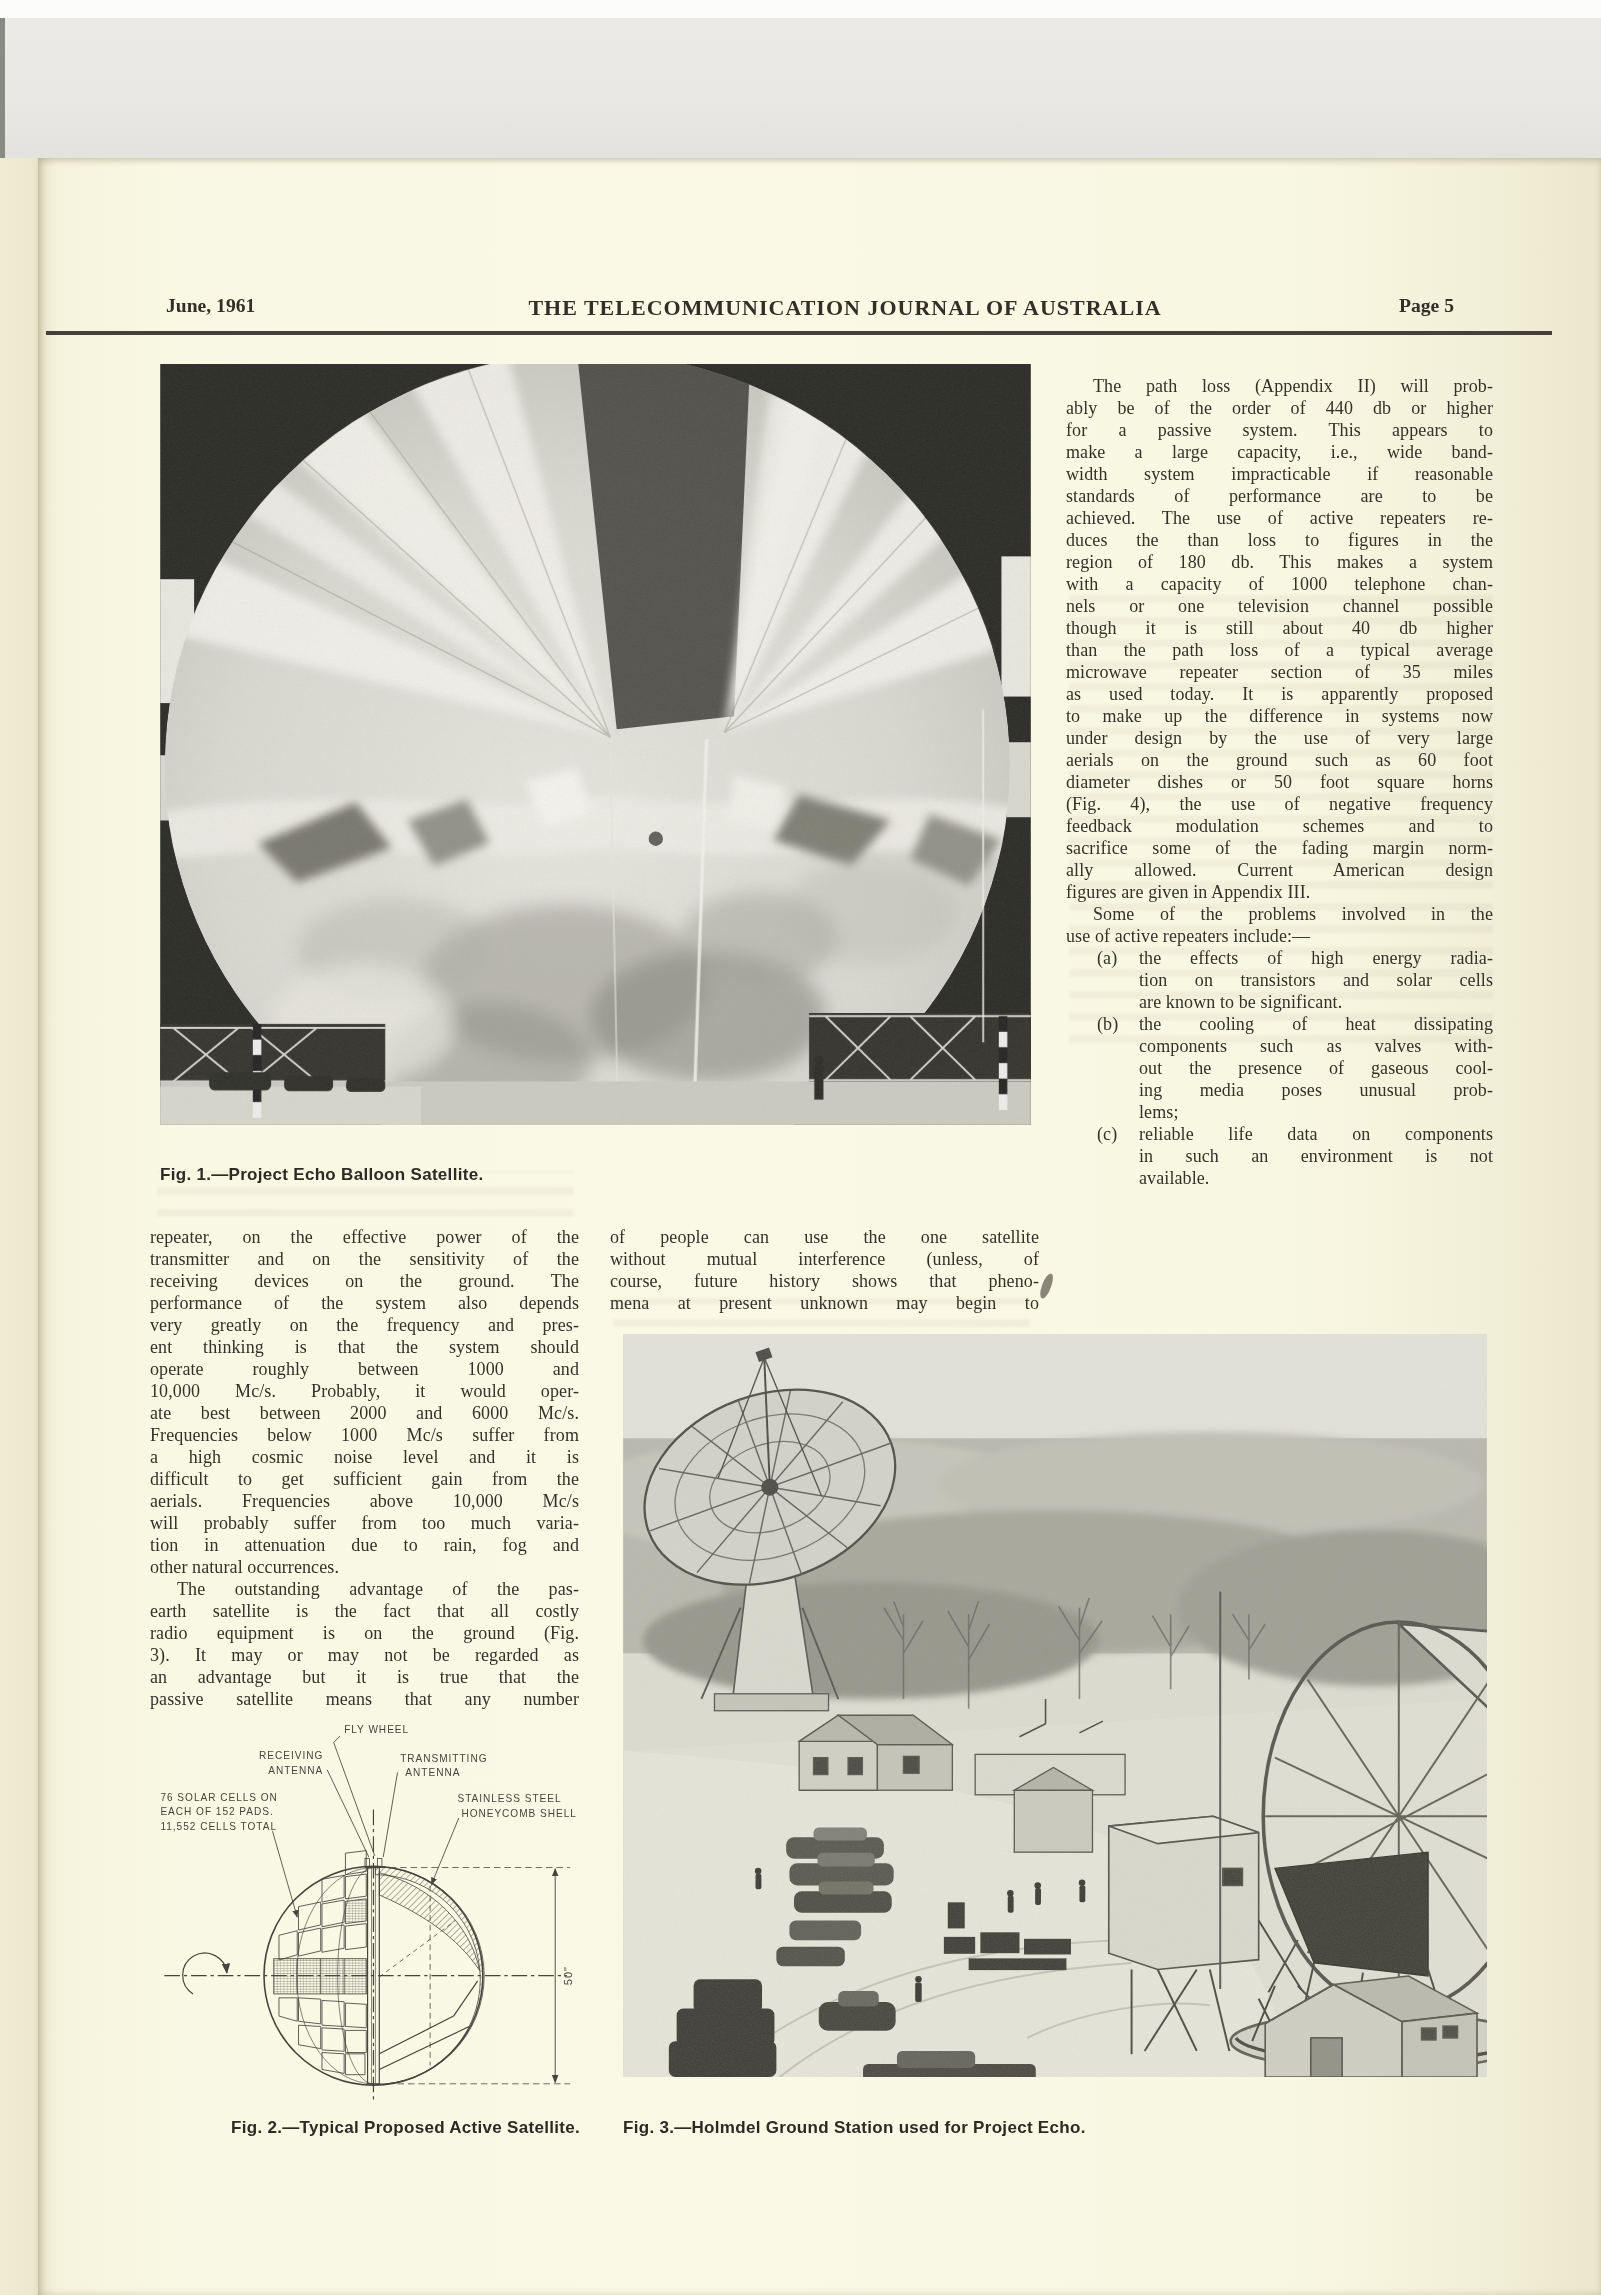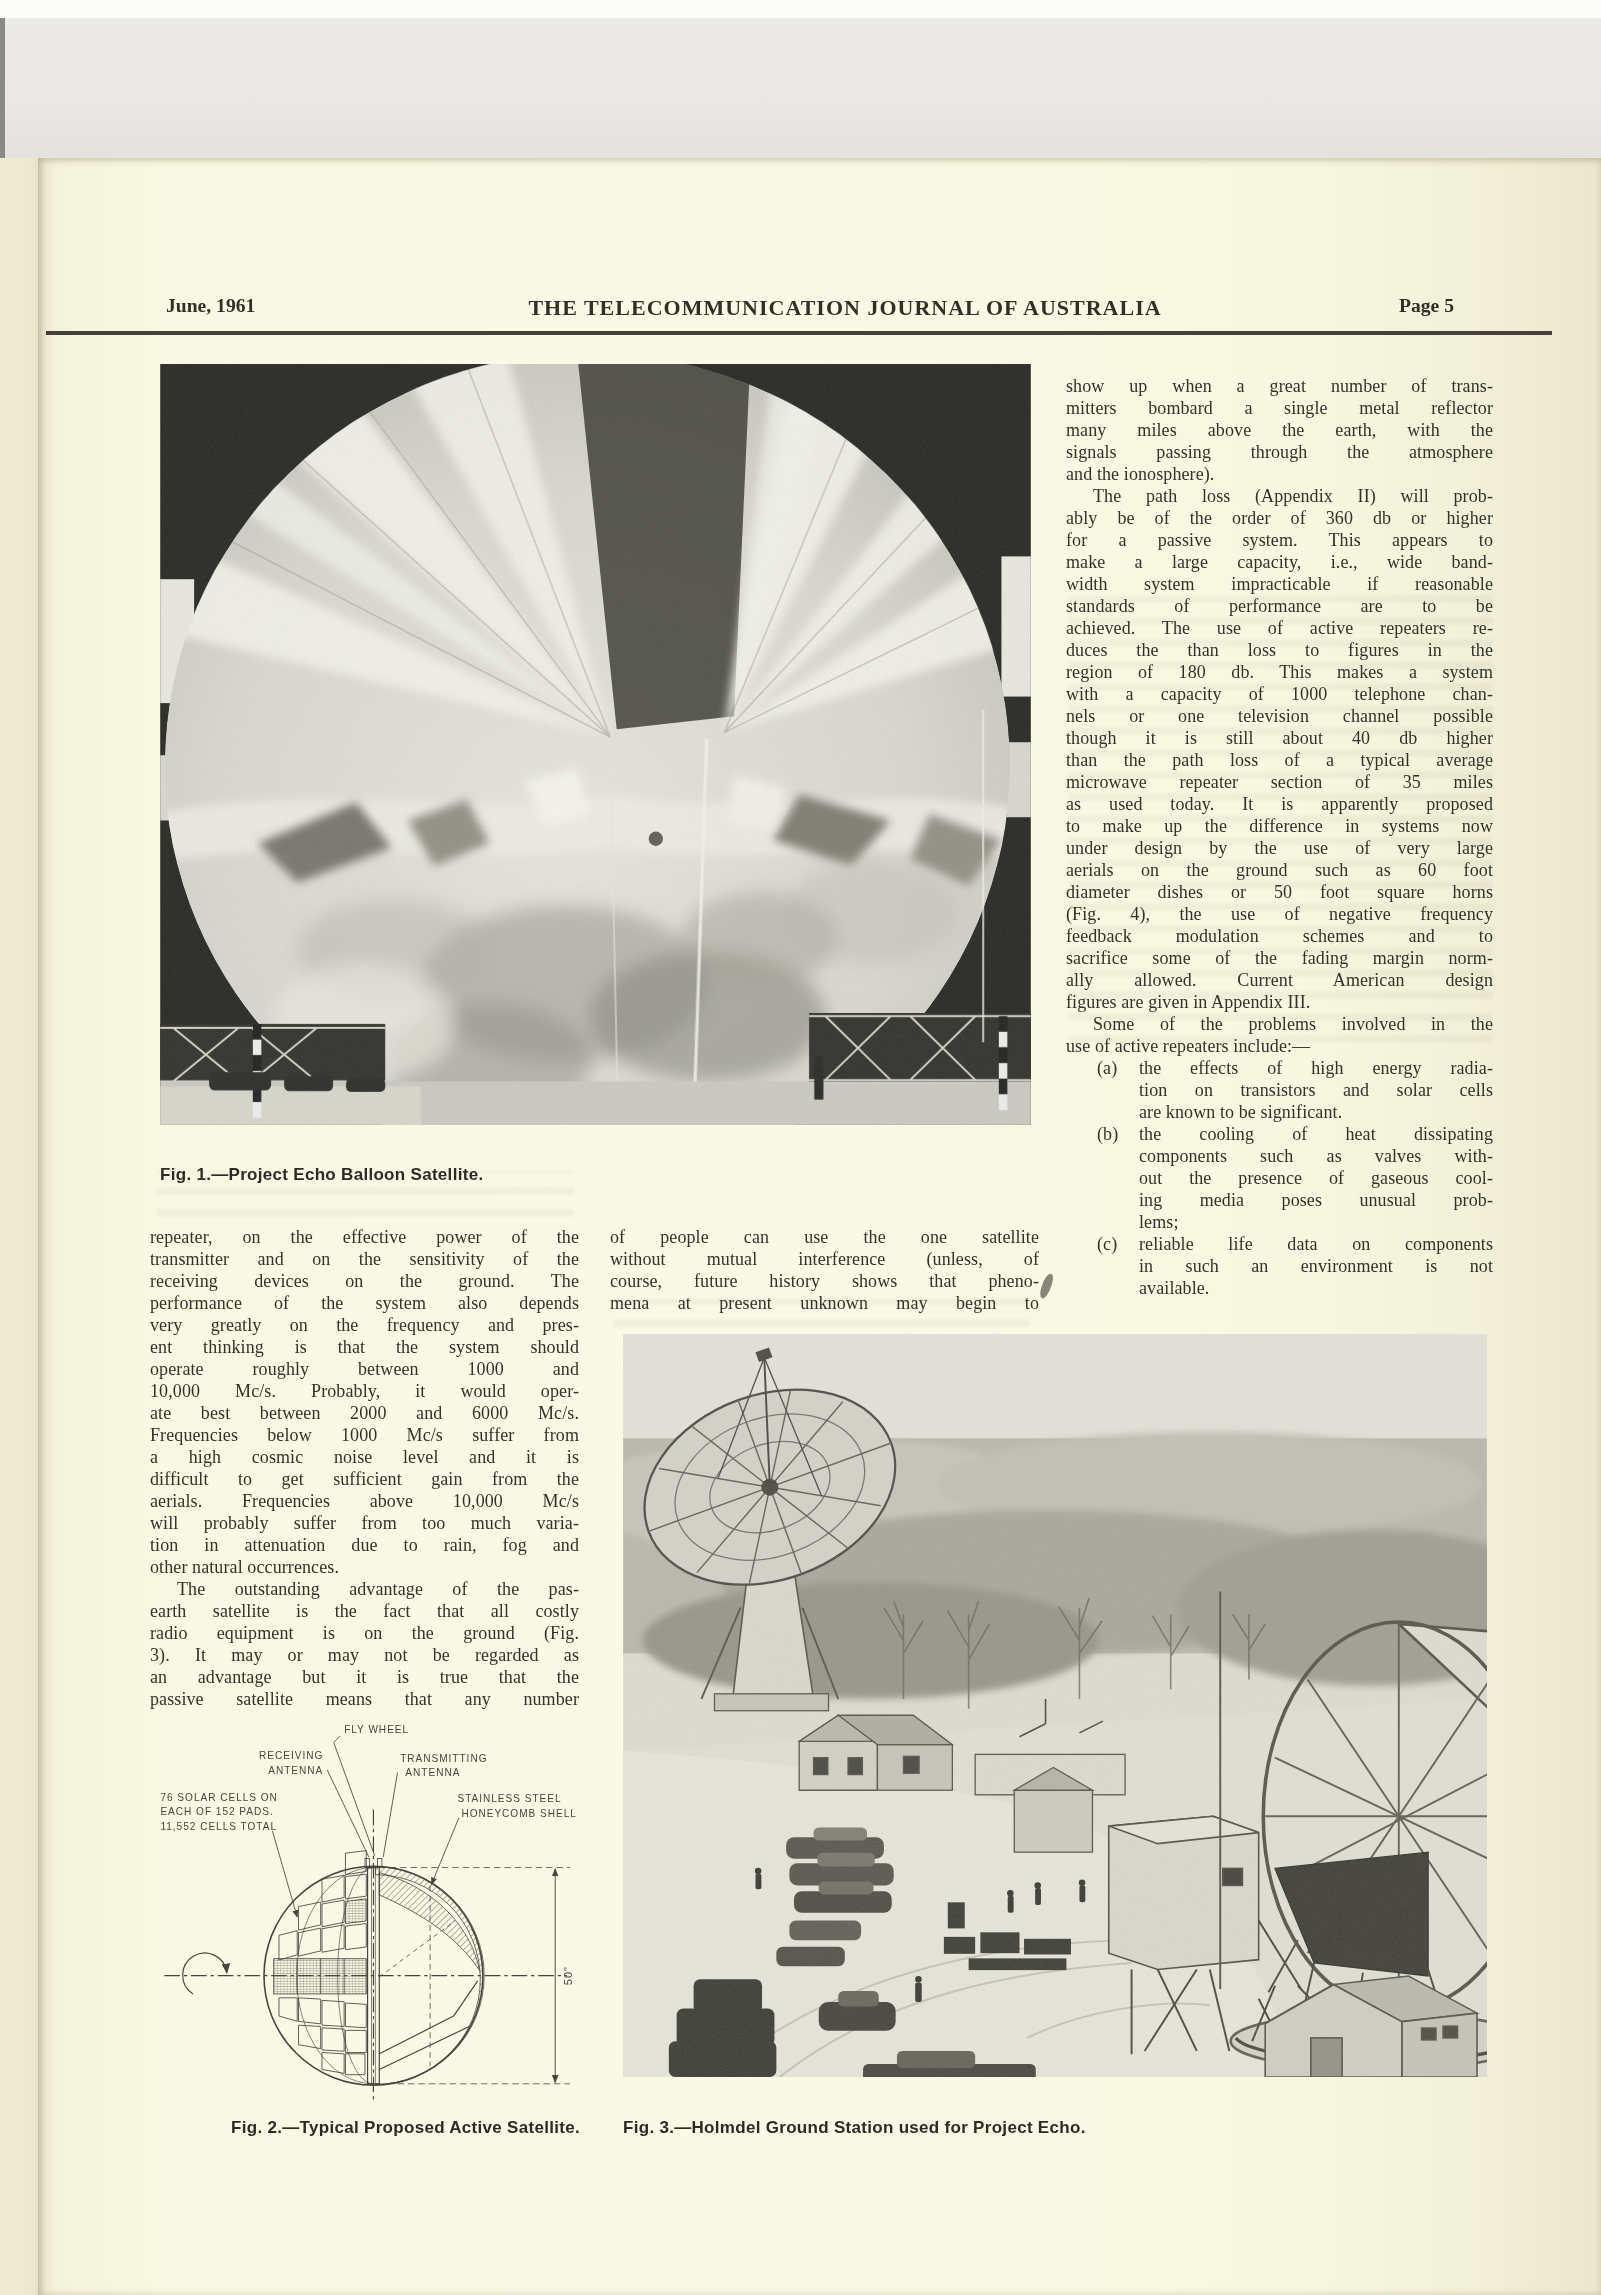--- a/index.html
+++ b/index.html
@@ -216,29 +216,22 @@
 
   <div class="abs col" id="col-mid">
       <div class="tline">of people can use the one satellite</div>
       <div class="tline">without mutual interference (unless, of</div>
       <div class="tline">course, future history shows that pheno-</div>
       <div class="tline">mena at present unknown may begin to</div>
     </div>
 
   <div class="abs col" id="col-right">
     <div>
-        <div class="tline">show up when a great number of trans-</div>
-        <div class="tline">mitters bombard a single metal reflector</div>
-        <div class="tline">many miles above the earth, with the</div>
-        <div class="tline">signals passing through the atmosphere</div>
-        <div class="tline tl-end">and the ionosphere).</div>
-      </div>
-    <div>
         <div class="tline tl-ind">The path loss (Appendix II) will prob-</div>
-        <div class="tline">ably be of the order of 360 db or higher</div>
+        <div class="tline">ably be of the order of 440 db or higher</div>
         <div class="tline">for a passive system. This appears to</div>
         <div class="tline">make a large capacity, i.e., wide band-</div>
         <div class="tline">width system impracticable if reasonable</div>
         <div class="tline">standards of performance are to be</div>
         <div class="tline">achieved. The use of active repeaters re-</div>
         <div class="tline">duces the than loss to figures in the</div>
         <div class="tline">region of 180 db. This makes a system</div>
         <div class="tline">with a capacity of 1000 telephone chan-</div>
         <div class="tline">nels or one television channel possible</div>
         <div class="tline">though it is still about 40 db higher</div>

